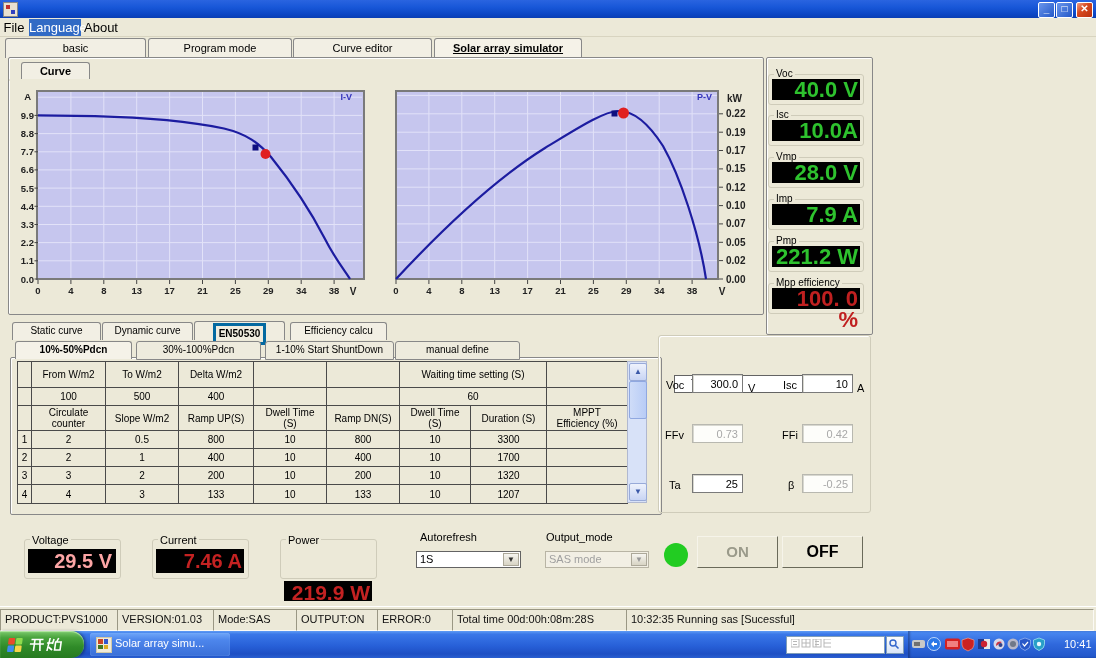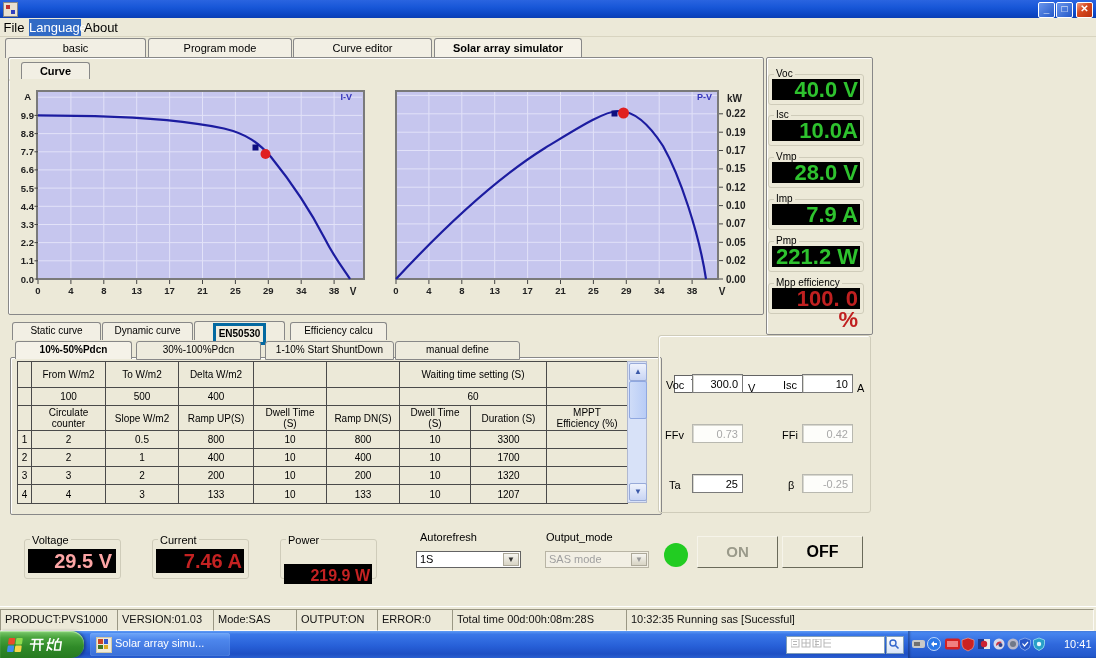--- a/index.html
+++ b/index.html
@@ -61,21 +61,21 @@
   <div class="winbtn btnclose" style="left:1076px;">✕</div>
 
   <div class="menubar"></div>
   <div class="menuitem" style="left:2px;width:24px;">File</div>
   <div class="menuitem menusel" style="left:29px;width:52px;">Language</div>
   <div class="menuitem" style="left:84px;width:34px;">About</div>
 
   <div class="mtab" style="left:5px;width:139px;">basic</div>
   <div class="mtab" style="left:148px;width:142px;">Program mode</div>
   <div class="mtab" style="left:293px;width:137px;">Curve editor</div>
-  <div class="mtab active" style="left:434px;width:146px;">Solar array simulator</div>
+  <div class="mtab active" style="left:434px;width:146px;text-decoration:underline;">Solar array simulator</div>
 
   <div class="panel3d" style="left:8px;top:57px;width:754px;height:256px;"></div>
   <div class="curvetab">Curve</div>
   <div class="abs" style="left:9px;top:79px;width:752px;height:2px;background:#ece9d8;"></div>
   <div id="charts">
   <svg class="abs" style="left:0;top:57px;" width="762" height="256" xmlns="http://www.w3.org/2000/svg">
     <rect x="37" y="34" width="327" height="188" fill="#c6c6ee" stroke="#7a7a7a" stroke-width="2"></rect>
     <g stroke="#e2e2f8" stroke-width="1">
       <line x1="70.9" y1="35" x2="70.9" y2="221"></line>
       <line x1="103.8" y1="35" x2="103.8" y2="221"></line>
@@ -385,21 +385,21 @@
   <div class="abs" style="left:24px;top:539px;width:95px;height:38px;border:1px solid #cfccba;border-radius:3px;"></div>
   <div class="abs" style="left:30px;top:534px;background:#ece9d8;padding:0 2px;font-size:11px;">Voltage</div>
   <div class="abs" style="left:28px;top:549px;width:88px;height:24px;background:#000;color:#fca5a5;font-size:20px;font-weight:bold;text-align:right;line-height:24px;padding-right:4px;box-sizing:border-box;">29.5 V</div>
 
   <div class="abs" style="left:152px;top:539px;width:95px;height:38px;border:1px solid #cfccba;border-radius:3px;"></div>
   <div class="abs" style="left:158px;top:534px;background:#ece9d8;padding:0 2px;font-size:11px;">Current</div>
   <div class="abs" style="left:156px;top:549px;width:88px;height:24px;background:#000;color:#c42222;font-size:20px;font-weight:bold;text-align:right;line-height:24px;padding-right:2px;box-sizing:border-box;">7.46 A</div>
 
   <div class="abs" style="left:280px;top:539px;width:95px;height:38px;border:1px solid #cfccba;border-radius:3px;"></div>
   <div class="abs" style="left:286px;top:534px;background:#ece9d8;padding:0 2px;font-size:11px;">Power</div>
-  <div class="abs" style="left:284px;top:564px;width:88px;height:20px;background:#000;color:#c42222;font-size:16px;font-weight:bold;text-align:right;line-height:24px;padding-right:2px;box-sizing:border-box;">219.9 W</div>
+  <div class="abs" style="left:284px;top:581px;width:88px;height:20px;background:#000;color:#c42222;font-size:21px;font-weight:bold;text-align:right;line-height:24px;padding-right:2px;box-sizing:border-box;">219.9 W</div>
 
   <div class="abs" style="left:420px;top:531px;font-size:11px;">Autorefresh</div>
   <div class="combo" style="left:416px;top:551px;width:100px;height:15px;line-height:14px;padding-left:3px;">1S<div class="cbtn">▼</div></div>
 
   <div class="abs" style="left:546px;top:531px;font-size:11px;">Output_mode</div>
   <div class="combo dis" style="left:545px;top:551px;width:99px;height:15px;line-height:14px;padding-left:3px;">SAS mode<div class="cbtn" style="color:#999;">▼</div></div>
 
   <div class="abs" style="left:664px;top:543px;width:24px;height:24px;border-radius:50%;background:#22cc22;"></div>
 
   <div class="xbtn" style="left:697px;top:536px;width:79px;height:30px;color:#9a9a8a;font-size:15px;line-height:29px;">ON</div>

